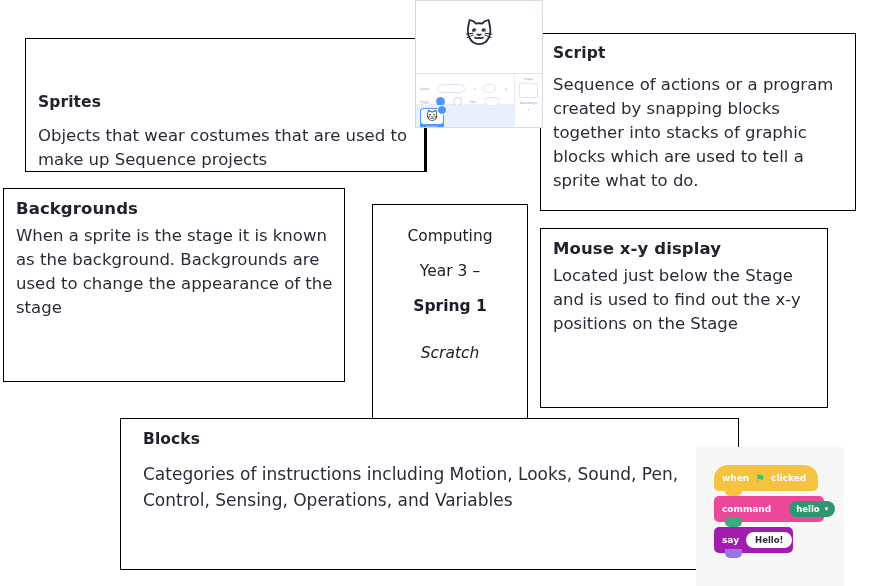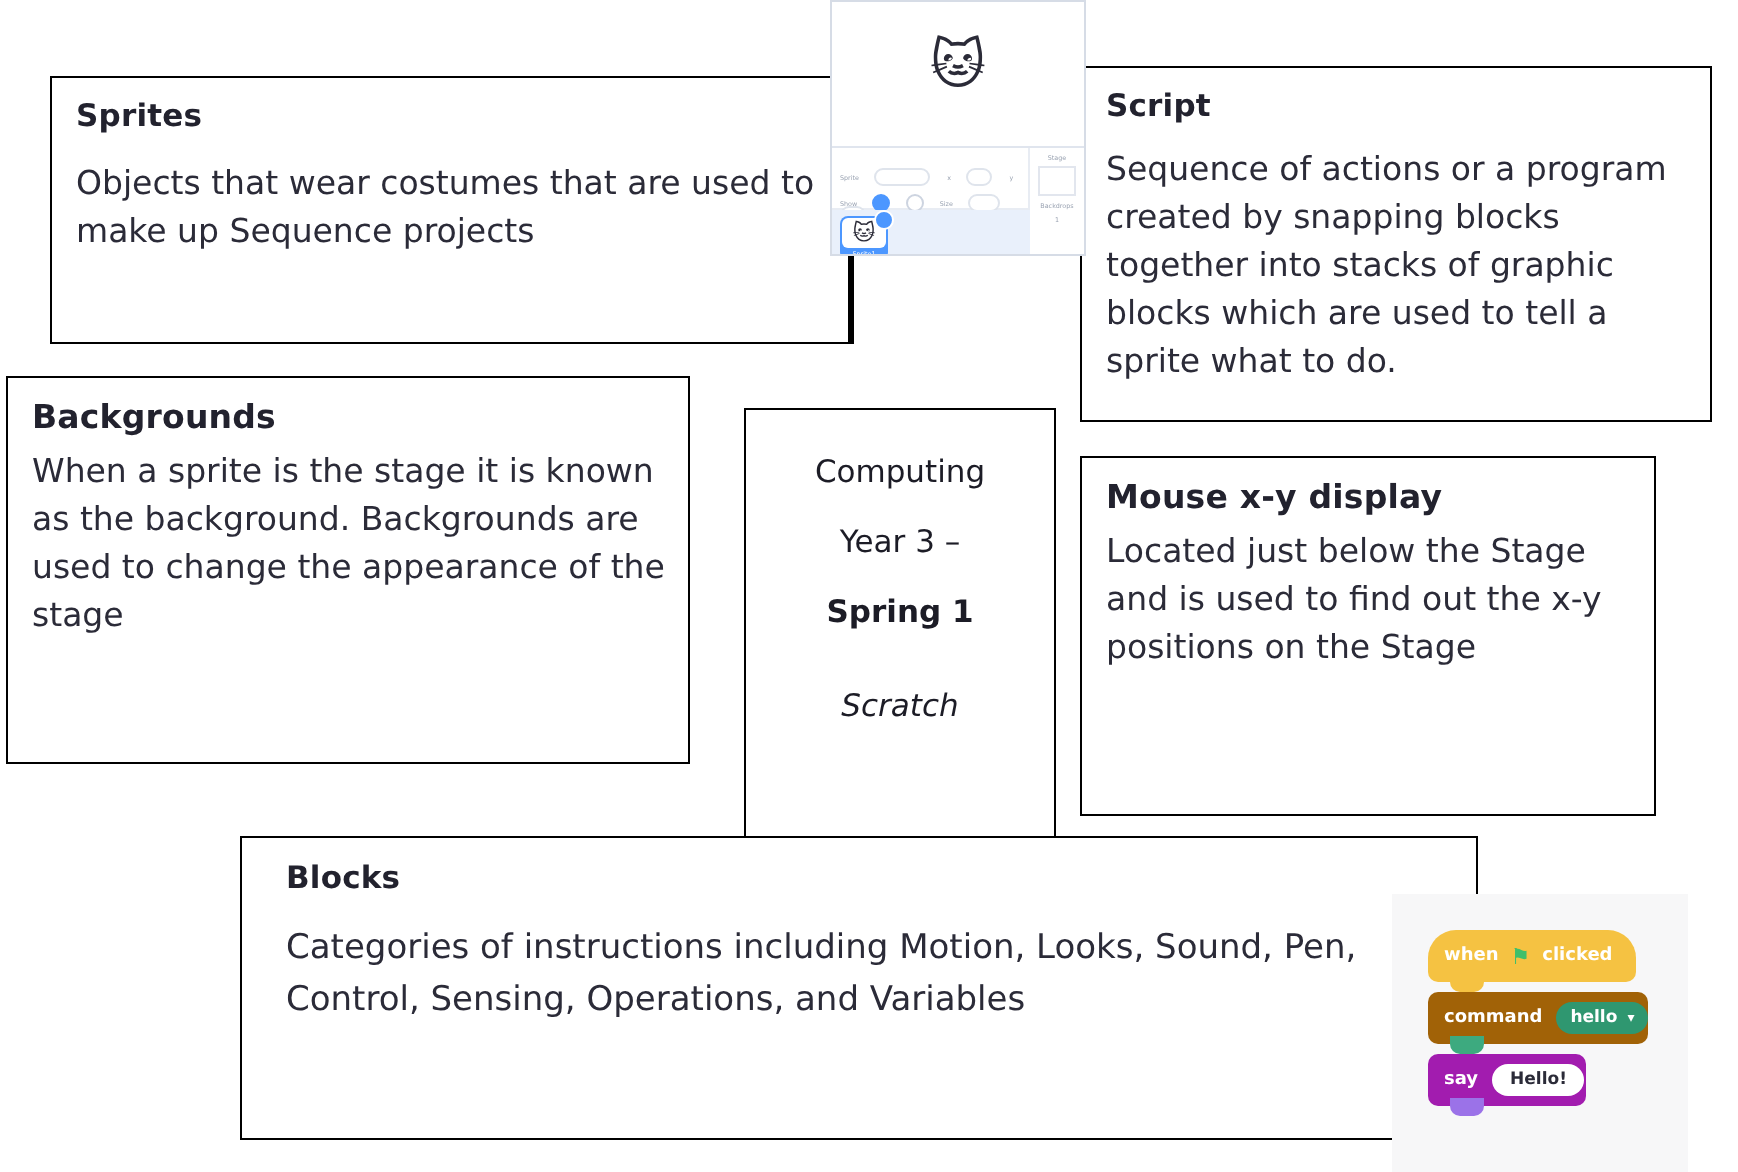--- a/index.html
+++ b/index.html
@@ -36,21 +36,21 @@
   .box .body {
     font-size: 16.5px;
     line-height: 1.45;
     color: #2b2b38;
     margin: 0;
     white-space: pre-line;
   }
 
   
   #sprites-box   { left: 25px;  top: 38px;  width: 400px;  height: 134px; }
-  #sprites-box .title { margin-bottom: 10px; }
+  #sprites-box .title { margin-bottom: 10px; margin-top: 44px; }
 
   #script-box    { left: 540px; top: 33px;  width: 316px;  height: 178px; }
   #script-box .title { margin-bottom: 8px; }
 
   #backgrounds-box { left: 3px;  top: 188px; width: 342px; height: 194px; }
   #backgrounds-box .title { font-size: 16.5px; }
 
   #center-box    { left: 372px; top: 204px; width: 156px;  height: 222px;
                    padding: 14px 6px; text-align: center; }
   #center-box .line { font-size: 15.5px; line-height: 2.25; color: #1c1c26; }
@@ -169,22 +169,22 @@
   }
   #sb-hat {
     left: 18px; top: 18px; width: 104px; height: 26px;
     background: #f5c242;
     border-radius: 14px 14px 5px 5px;
     gap: 6px;
   }
   #sb-hat .notch { background: #f5c242; }
   #sb-cmd {
     left: 18px; top: 49px; width: 110px; height: 26px;
-    background: #a16207;
-    gap: 7px;
+    background: #ec4899;
+    gap: 18px;
     align-items: center;
   }
   #sb-cmd .notch { background: #3daa7f; }
   #sb-say {
     left: 18px; top: 80px; width: 79px; height: 26px;
     background: #a21caf;
     gap: 7px;
     justify-content: space-between;
   }
   #sb-say .notch { background: #9b72e8; }

